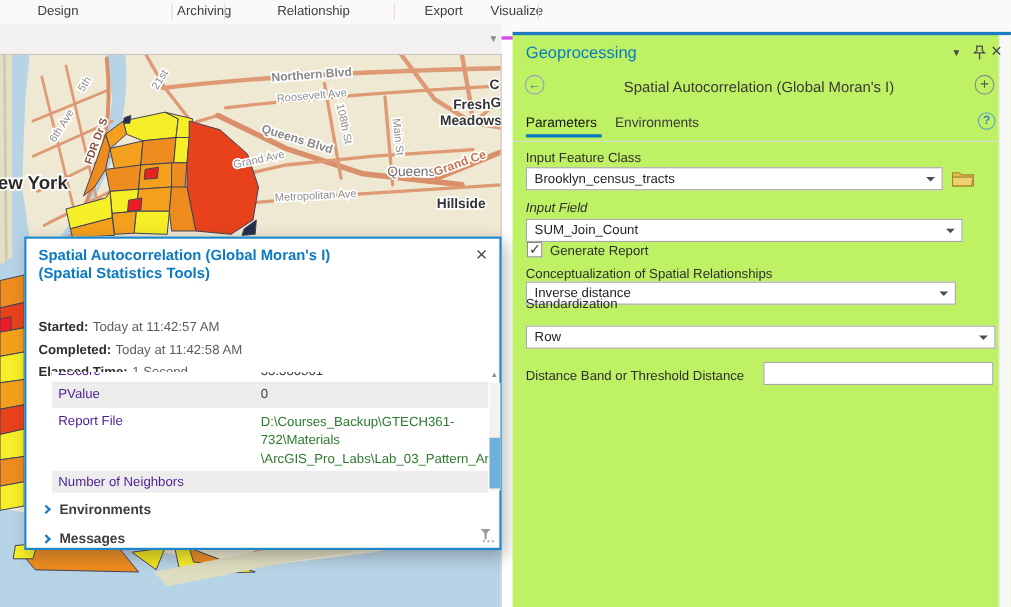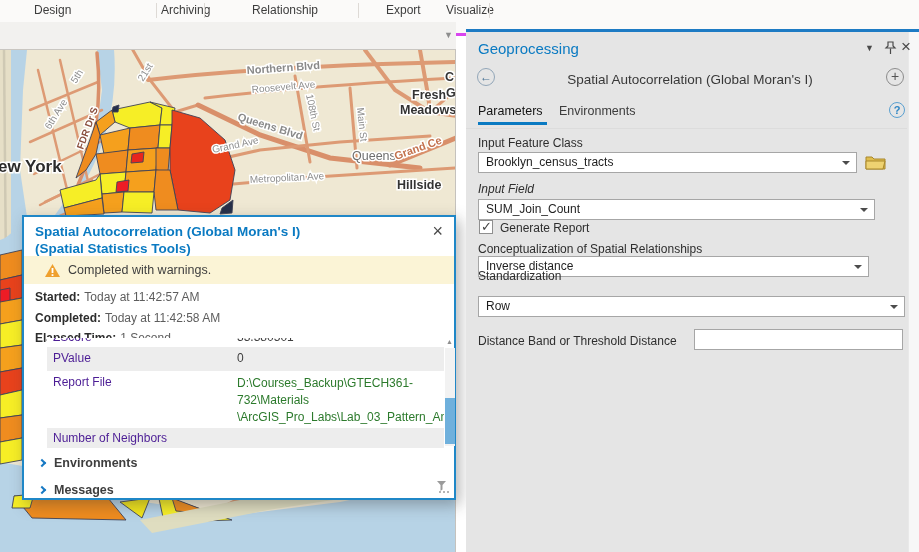--- a/index.html
+++ b/index.html
@@ -56,21 +56,21 @@
   .vsb .track { position:absolute; top:10px; left:0; width:10px; height:98px; background:#f2f2f2; }
   .vsb .thumb { position:absolute; left:0; top:60px; width:10px; height:46px; background:#6fb0dc; }
   .chev { position:absolute; width:6px; height:6px; border-top:2px solid #1779c4;
           border-right:2px solid #1779c4; transform:rotate(45deg); }
   .sect { position:absolute; left:30px; font-size:12.5px; font-weight:600; color:#3e3e3e; cursor:pointer; }
   .s0 { top:239px; } .c0 { left:15px; top:243px; }
   .s1 { top:266px; } .c1 { left:15px; top:270px; }
   .grip { position:absolute; right:4px; bottom:4px; }
 
   
-  .panel { position:absolute; left:466px; top:29px; width:453px; height:523px; background:#e5e5e5;
+  .panel { position:absolute; left:466px; top:29px; width:453px; height:523px; background:#bef264;
            border-top:3px solid #1d7bc4; }
   .lane { position:absolute; right:0; top:0; width:11px; height:520px; background:#f7f7f7;
           border-left:1px solid #e9e9e9; }
   .p-title { position:absolute; left:12px; top:8px; font-size:15px; color:#0a7ac2; }
   .p-caret { position:absolute; left:399px; top:11px; font-size:9px; color:#4a4a4a; cursor:pointer; }
   .p-pin   { position:absolute; left:418px; top:9px;  cursor:pointer; }
   .p-close { position:absolute; left:435px; top:5px; font-size:17px; color:#4a4a4a; cursor:pointer; }
   .p-back { position:absolute; left:11px; top:36px; width:18px; height:18px; border:1.5px solid #92a6b8;
             border-radius:50%; color:#4a7396; text-align:center; line-height:16px; font-size:12px; cursor:pointer; }
   .p-tool { position:absolute; left:40px; right:45px; top:40px; text-align:center; font-size:13.5px; color:#383838; }
@@ -222,28 +222,20 @@
 </svg>
 </div>
 
 <div class="dialog">
   <div class="dlg-title">
     <div>Spatial Autocorrelation (Global Moran's I)</div>
     <div>(Spatial Statistics Tools)</div>
   </div>
   <span class="dlg-close">×</span>
 
-  <div class="dlg-warn">
-    <svg width="17" height="15">
-      <path d="M8.5 1 L16 14 H1 Z" fill="#efa02e"></path>
-      <rect x="7.6" y="5" width="1.8" height="5" fill="#fff"></rect>
-      <rect x="7.6" y="11.2" width="1.8" height="1.8" fill="#fff"></rect>
-    </svg>
-    <span class="wtxt">Completed with warnings.</span>
-  </div>
 
   <div class="meta m0">
     <b>Started:</b><span>Today at 11:42:57 AM</span></div>
   <div class="meta m1">
     <b>Completed:</b><span>Today at 11:42:58 AM</span></div>
   <div class="meta m2">
     <b>Elapsed Time:</b><span>1 Second</span></div>
 
   <div class="tbl">
     <div class="trow r0">

